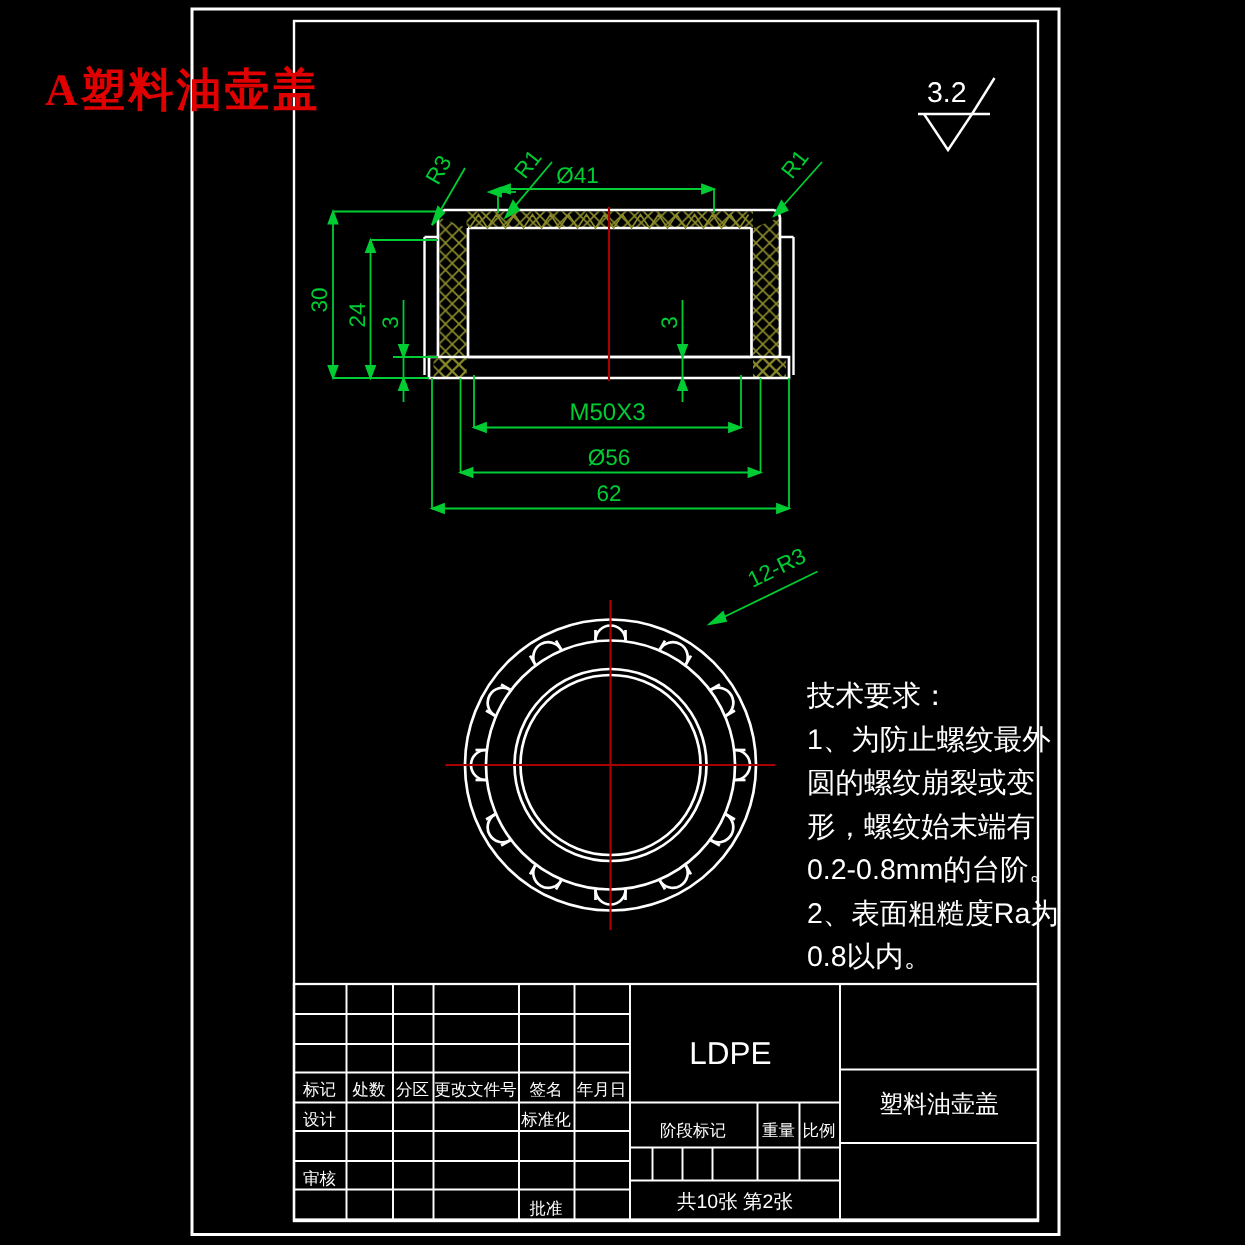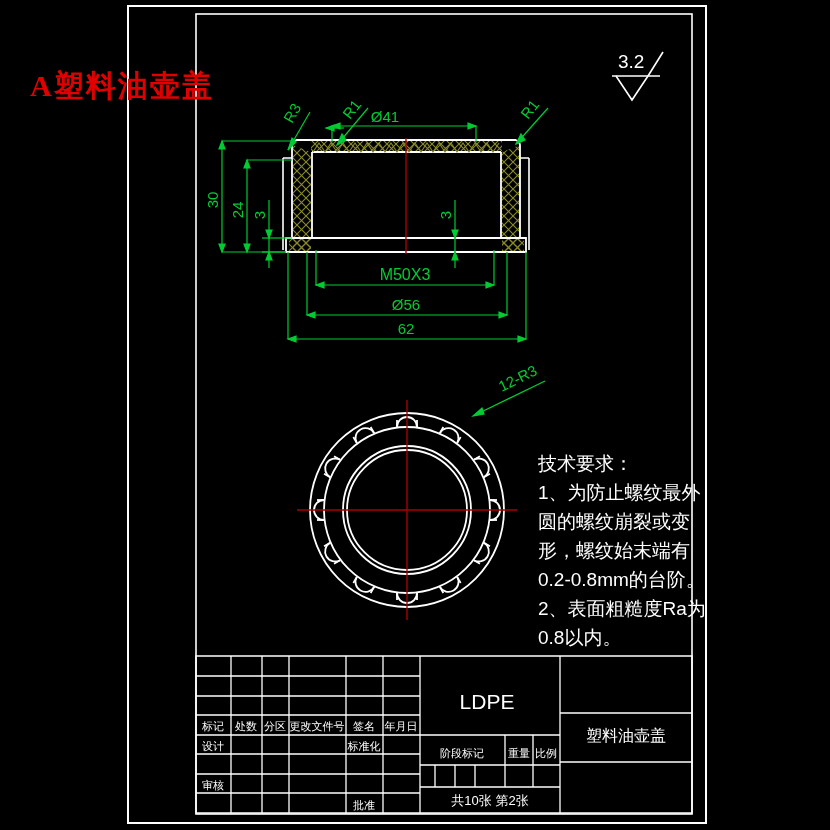--- a/index.html
+++ b/index.html
@@ -7,21 +7,21 @@
   #stage{position:relative;width:830px;height:830px;background:#000;}
   svg{display:block;}
   .ttl{position:absolute;color:#e00000;font-family:"Liberation Serif",serif;font-weight:bold;
        font-size:30px;letter-spacing:2px;white-space:nowrap;}
 </style>
 </head>
 <body>
 
 <div id="stage">
 
-  <div class="ttl" style="left:30px;top:40px;margin-top:26px;">A塑料油壶盖</div>
+  <div class="ttl" style="left:30px;top:40px;">A塑料油壶盖</div>
 
   <svg width="830" height="830" viewBox="0 0 830 830">
 
     <g fill="none" stroke="#ffffff">
       <rect x="128" y="6" width="578" height="817" stroke-width="2"></rect>
       <rect x="196" y="14" width="496" height="800" stroke-width="1.6"></rect>
     </g>
 
     <g>
       <g stroke="#ffffff" stroke-width="1.6" fill="none">

